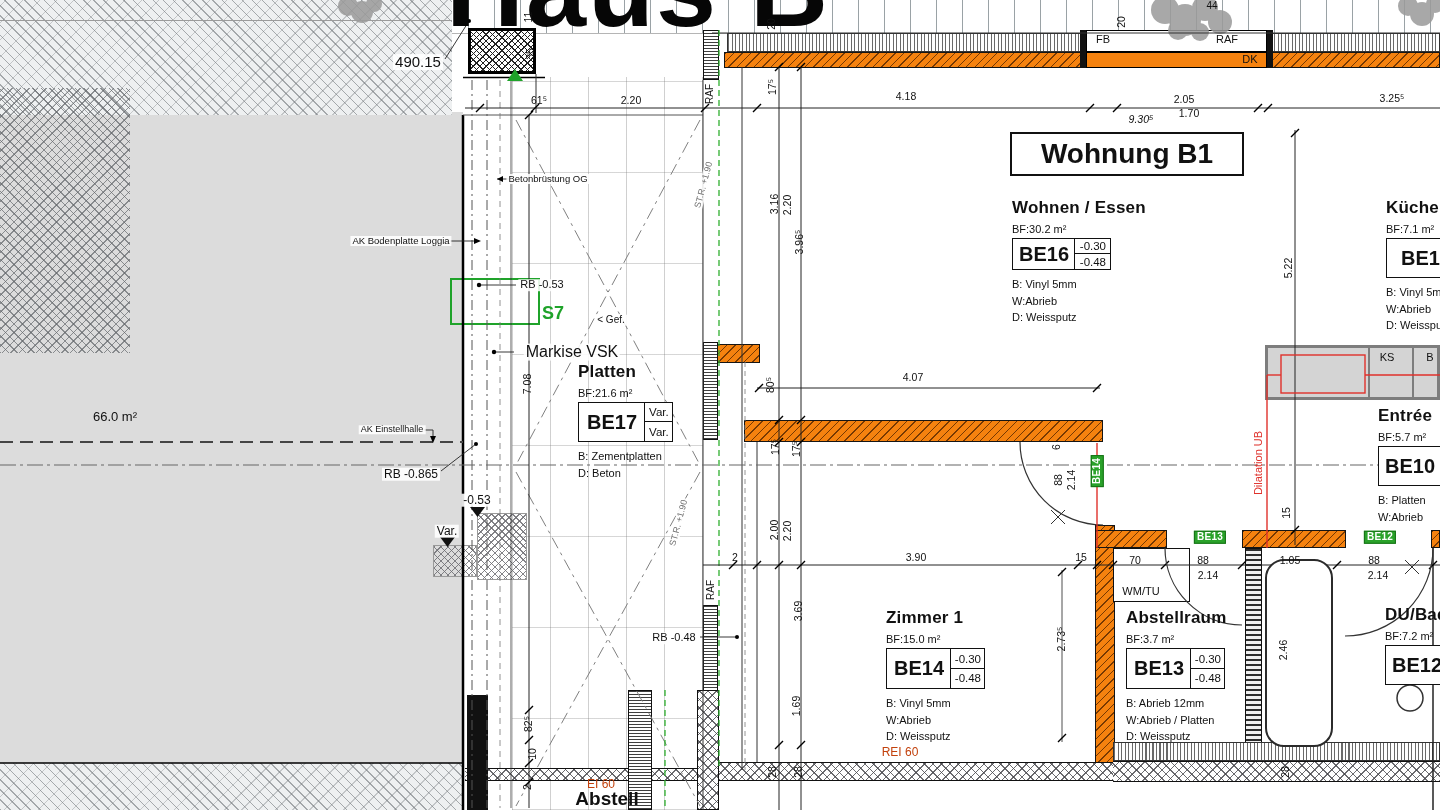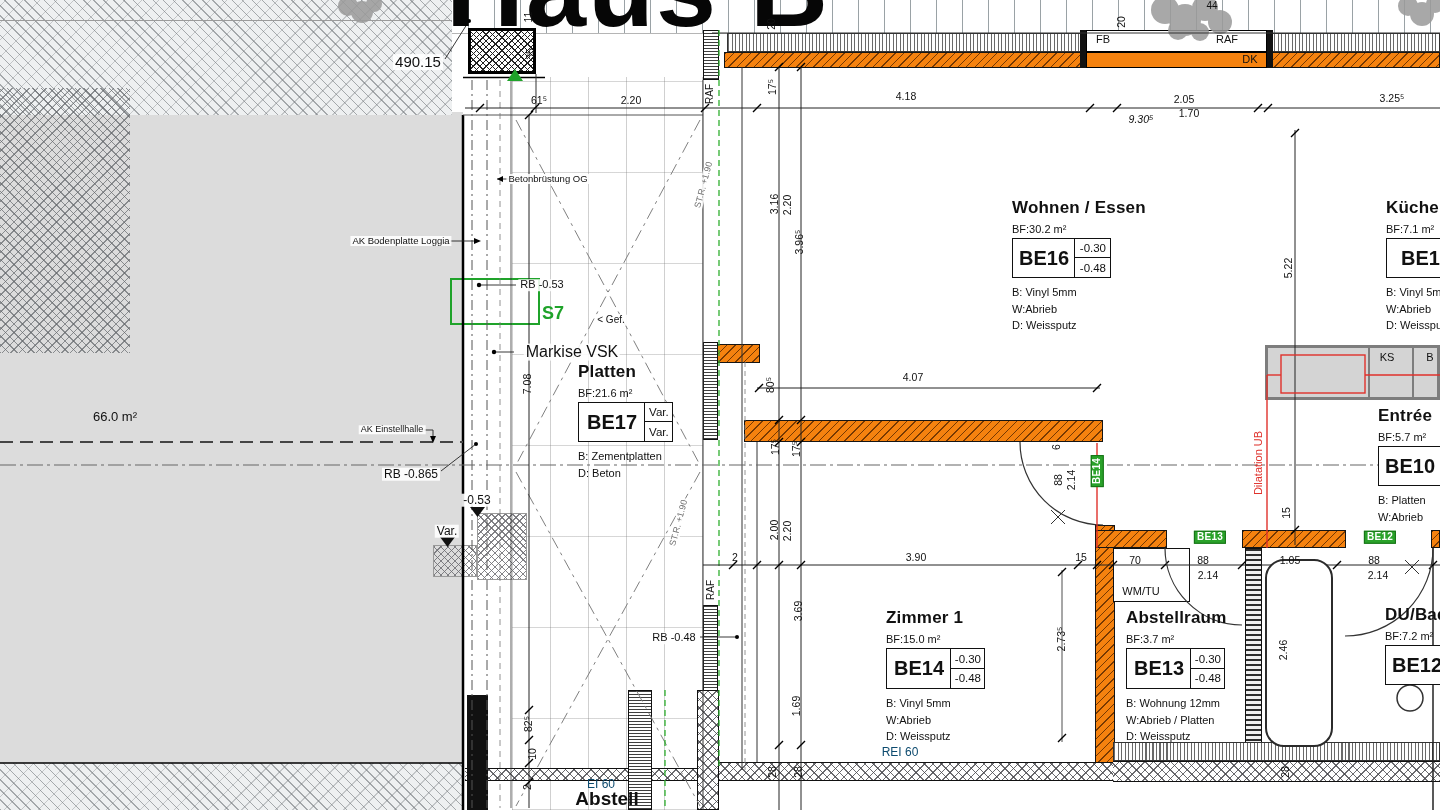--- a/index.html
+++ b/index.html
@@ -36,21 +36,21 @@
   .counter{background:#d4d4d4;border:3px solid #7d7d7d;box-sizing:border-box}
   .blackfill{background:#111}
   .whitebox{background:#fff;border:1.2px solid #000;box-sizing:border-box}
   .dkband{background:#F5820F;border:1.2px solid #000;box-sizing:border-box}
   .s7box{border:2px solid #1FA32A;box-sizing:border-box}
   
   .dim,.lbl{position:absolute;white-space:nowrap;line-height:1.05;z-index:40;color:#111}
   .dim{font-size:10.5px}
   .lbl{font-size:11px}
   .b{font-weight:700}
-  .blue{color:#0c4a6e}.red{color:#DF312B}.green{color:#1FA32A}.gray{color:#6d6d6d}
+  .blue{color:#c2410c}.red{color:#DF312B}.green{color:#1FA32A}.gray{color:#6d6d6d}
   .wbg{background:rgba(255,255,255,.88);padding:0 2px}
   .tag{background:#2aa22a;color:#fff;font-weight:700;font-size:10px;padding:0 2px;
        border:1px solid #157015;letter-spacing:.3px}
   
   .haus-title{position:absolute;left:446px;top:-74px;font-size:108px;font-weight:700;
               letter-spacing:2px;color:#060606;z-index:40}
   .apt-box{position:absolute;left:1010px;top:132px;width:230px;height:40px;border:2px solid #111;
            background:#fff;display:flex;align-items:center;justify-content:center;
            font-size:28px;font-weight:700;z-index:40}
   
@@ -218,26 +218,27 @@
     <g stroke="#E0312B" stroke-width="1.4" fill="none">
       <line x1="1267" y1="375" x2="1267" y2="548"></line>
       <line x1="1267" y1="375" x2="1281" y2="375"></line>
       <rect x="1281" y="355" width="84" height="38"></rect>
       <line x1="1365" y1="375" x2="1440" y2="375"></line>
       <line x1="1097" y1="443" x2="1097" y2="548"></line>
     </g>
   </svg>
 
   <div class="haus-title">Haus B</div>
+  <div class="apt-box">Wohnung B1</div>
 
   <div class="card" style="left:1012px;top:198px">
     <div class="rname">Wohnen / Essen</div>
     <div class="rarea">BF:30.2 m²</div>
     <div class="rbox">
-      <div class="rcode" style="width:64px;height:40px">BE16</div>
+      <div class="rcode" style="width:64px;height:32px">BE16</div>
       <div class="rlvls" style="width:37px">
         <div class="rlv">-0.30</div>
         <div class="rlv">-0.48</div>
       </div>
     </div>
     <div class="rlayers">
       <div>B: Vinyl 5mm</div>
       <div>W:Abrieb</div>
       <div>D: Weissputz</div>
     </div>
@@ -305,21 +306,21 @@
     <div class="rname">Abstellraum</div>
     <div class="rarea">BF:3.7 m²</div>
     <div class="rbox">
       <div class="rcode" style="width:66px;height:41px">BE13</div>
       <div class="rlvls" style="width:35px">
         <div class="rlv">-0.30</div>
         <div class="rlv">-0.48</div>
       </div>
     </div>
     <div class="rlayers">
-      <div>B: Wohnung 12mm</div>
+      <div>B: Abrieb 12mm</div>
       <div>W:Abrieb / Platten</div>
       <div>D: Weissputz</div>
     </div>
   </div>
 
   <div class="card" style="left:1385px;top:605px">
     <div class="rname">DU/Bad</div>
     <div class="rarea">BF:7.2 m²</div>
     <div class="rbox">
       <div class="rcode" style="width:64px;height:40px">BE12</div>

